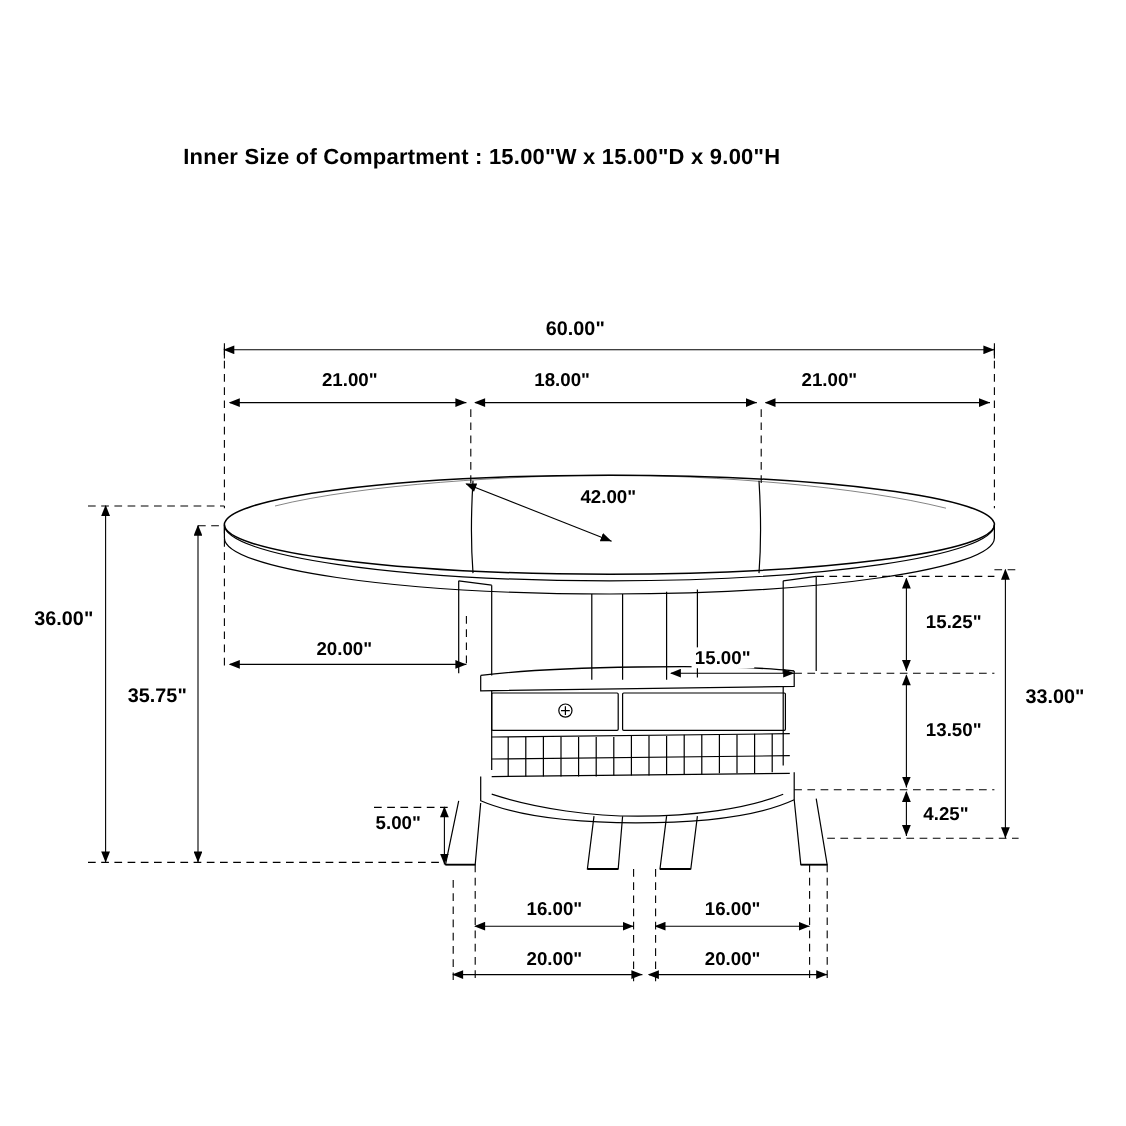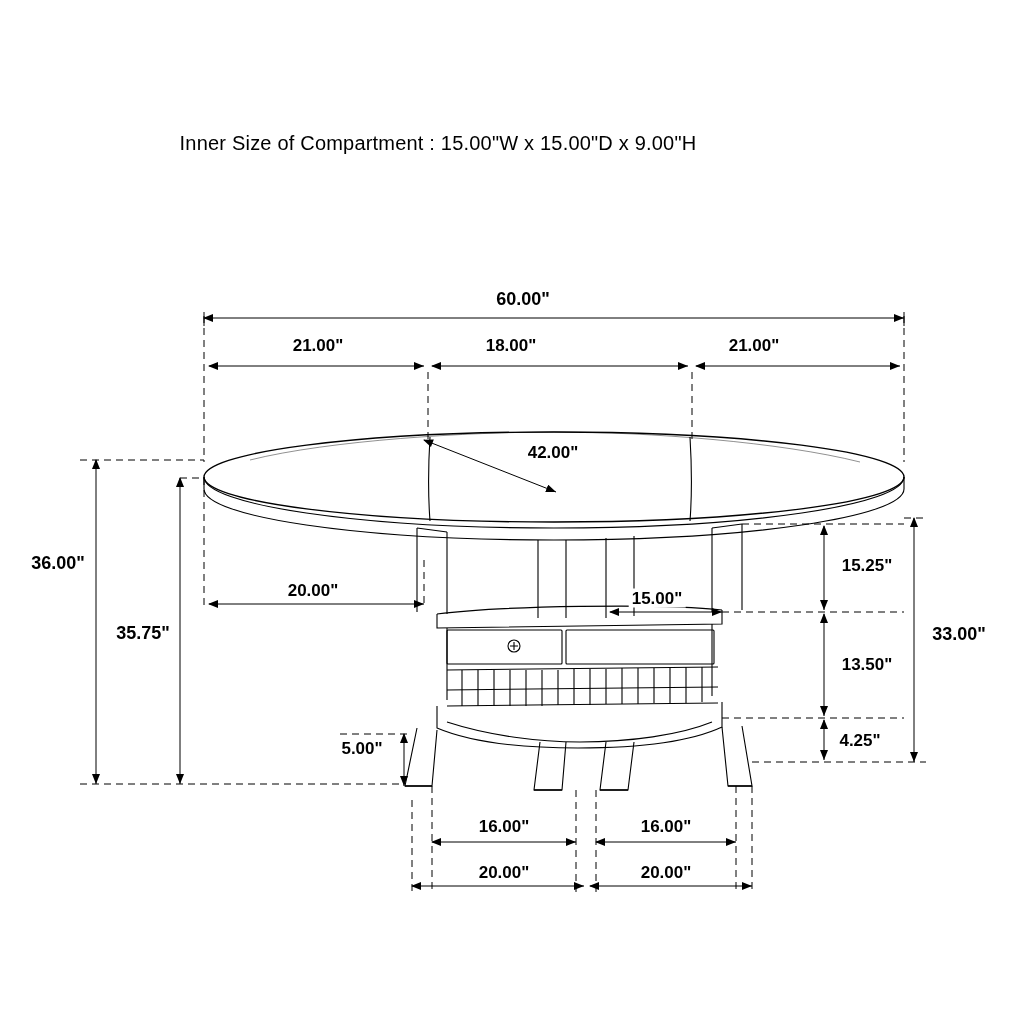--- a/index.html
+++ b/index.html
@@ -19,21 +19,21 @@
     width: 1024px;
     height: 1024px;
   }
   #title {
     position: absolute;
     left: 0;
     top: 132px;
     width: 876px;
     text-align: center;
     font-size: 20px;
-    font-weight: normal;
+    font-weight: bold;
     letter-spacing: 0.2px;
   }
   svg.drawing {
     position: absolute;
     left: 0;
     top: 0;
     width: 1024px;
     height: 1024px;
   }
   .dimlabel {

